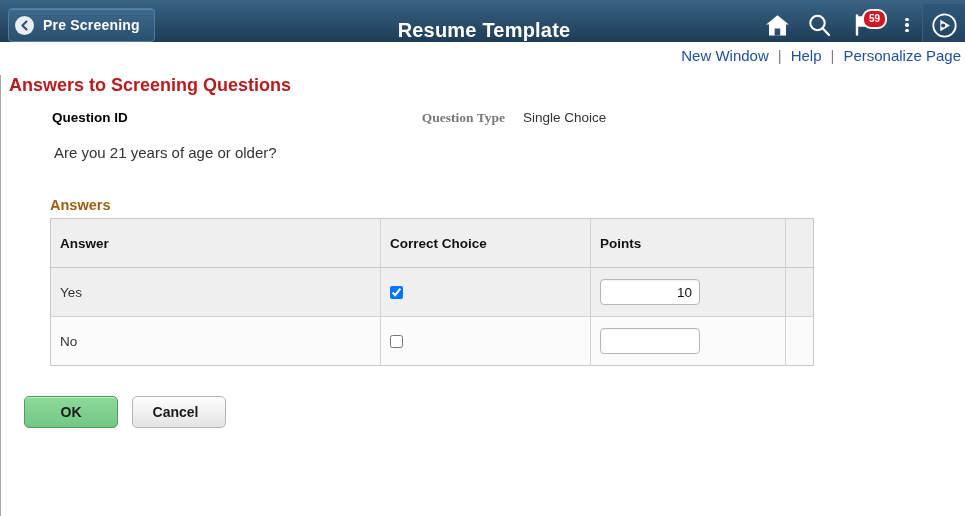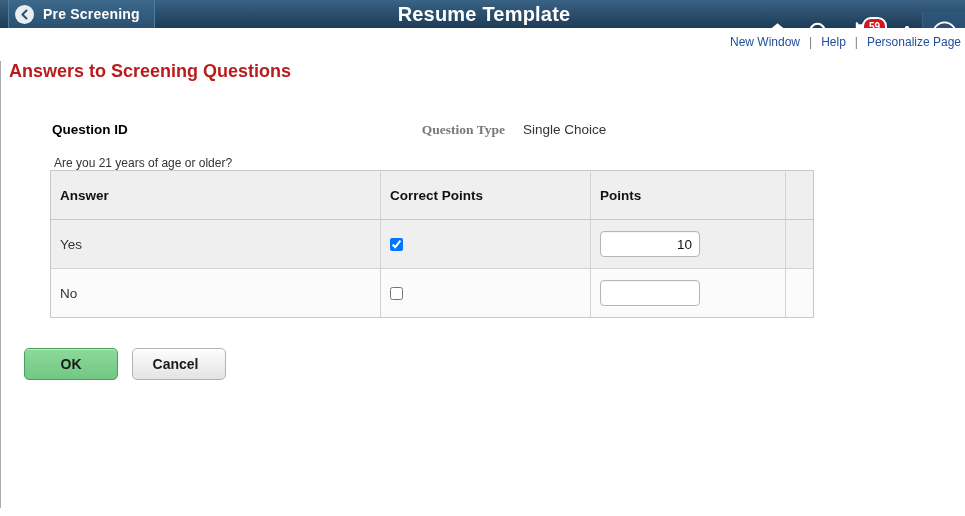--- a/index.html
+++ b/index.html
@@ -19,24 +19,24 @@
     position: relative;
     width: 965px;
     height: 516px;
     box-sizing: border-box;
     background: #ffffff;
   }
 
   
   .header {
     position: relative;
-    height: 28px;
+    height: 42px;
     background: linear-gradient(to bottom, #3a6384 0%, #2c516f 45%, #1e3c57 100%);
     display: flex;
-    align-items: center;
+    align-items: flex-end;
     overflow: hidden;
   }
   .back-btn {
     margin-left: 8px;
     height: 32px;
     display: flex;
     align-items: center;
     padding: 0 14px 0 6px;
     border: 1px solid #4c7ea3;
     border-radius: 4px;
@@ -69,21 +69,21 @@
     text-align: center;
     color: #ffffff;
     font-size: 20px;
     font-weight: bold;
     letter-spacing: 0.2px;
     pointer-events: none;
   }
   .hdr-icons {
     position: absolute;
     right: 0;
-    top: 12px;
+    top: 4px;
     height: 42px;
     display: flex;
     align-items: center;
   }
   .hdr-icon {
     width: 42px;
     height: 42px;
     display: flex;
     align-items: center;
     justify-content: center;
@@ -122,21 +122,21 @@
     margin: 2px 0;
   }
 
   
   .linkbar {
     height: 27px;
     display: flex;
     align-items: center;
     justify-content: flex-end;
     padding-right: 4px;
-    font-size: 12px;
+    font-size: 15px;
   }
   .linkbar a {
     color: #21509b;
     text-decoration: none;
     cursor: pointer;
   }
   .linksep {
     color: #7d7d7d;
     margin: 0 9px;
   }
@@ -151,21 +151,21 @@
   }
   .page-title {
     margin: 6px 0 0 5px;
     font-size: 18px;
     font-weight: bold;
     color: #b91c1c;
   }
   .fieldrow {
     display: flex;
     align-items: baseline;
-    margin-top: 40px;
+    margin-top: 14px;
   }
   .lbl-qid {
     margin-left: 48px;
     font-size: 13.5px;
     font-weight: bold;
     color: #000000;
   }
   .lbl-qtype {
     margin-left: 294px;
     font-size: 13.5px;
@@ -173,21 +173,21 @@
     color: #787878;
     font-family: Liberation Serif, serif;
   }
   .val-qtype {
     margin-left: 18px;
     font-size: 13.5px;
     color: #333333;
   }
   .question-text {
     margin: 18px 0 0 50px;
-    font-size: 12px;
+    font-size: 15px;
     color: #333333;
   }
   .answers-head {
     margin: 36px 0 5px 46px;
     font-size: 14.5px;
     font-weight: bold;
     color: #9c5d13;
   }
 
   
@@ -349,27 +349,28 @@
     <div class="page-title">Answers to Screening Questions</div>
 
     <div class="fieldrow">
       <span class="lbl-qid">Question ID</span>
       <span class="lbl-qtype">Question Type</span>
       <span class="val-qtype">Single Choice</span>
     </div>
 
     <div class="question-text">Are you 21 years of age or older?</div>
 
+    <div class="answers-head">Answers</div>
 
     <div class="grid-wrap">
       <table class="grid">
         <thead>
           <tr>
             <th class="col-answer">Answer</th>
-            <th class="col-correct">Correct Points</th>
+            <th class="col-correct">Correct Choice</th>
             <th class="col-points">Points</th>
             <th class="col-extra"></th>
           </tr>
         </thead>
         <tbody>
           <tr class="row-odd">
             <td>Yes</td>
             <td>
               <input type="checkbox" class="cb" checked="" style="">
             </td>

